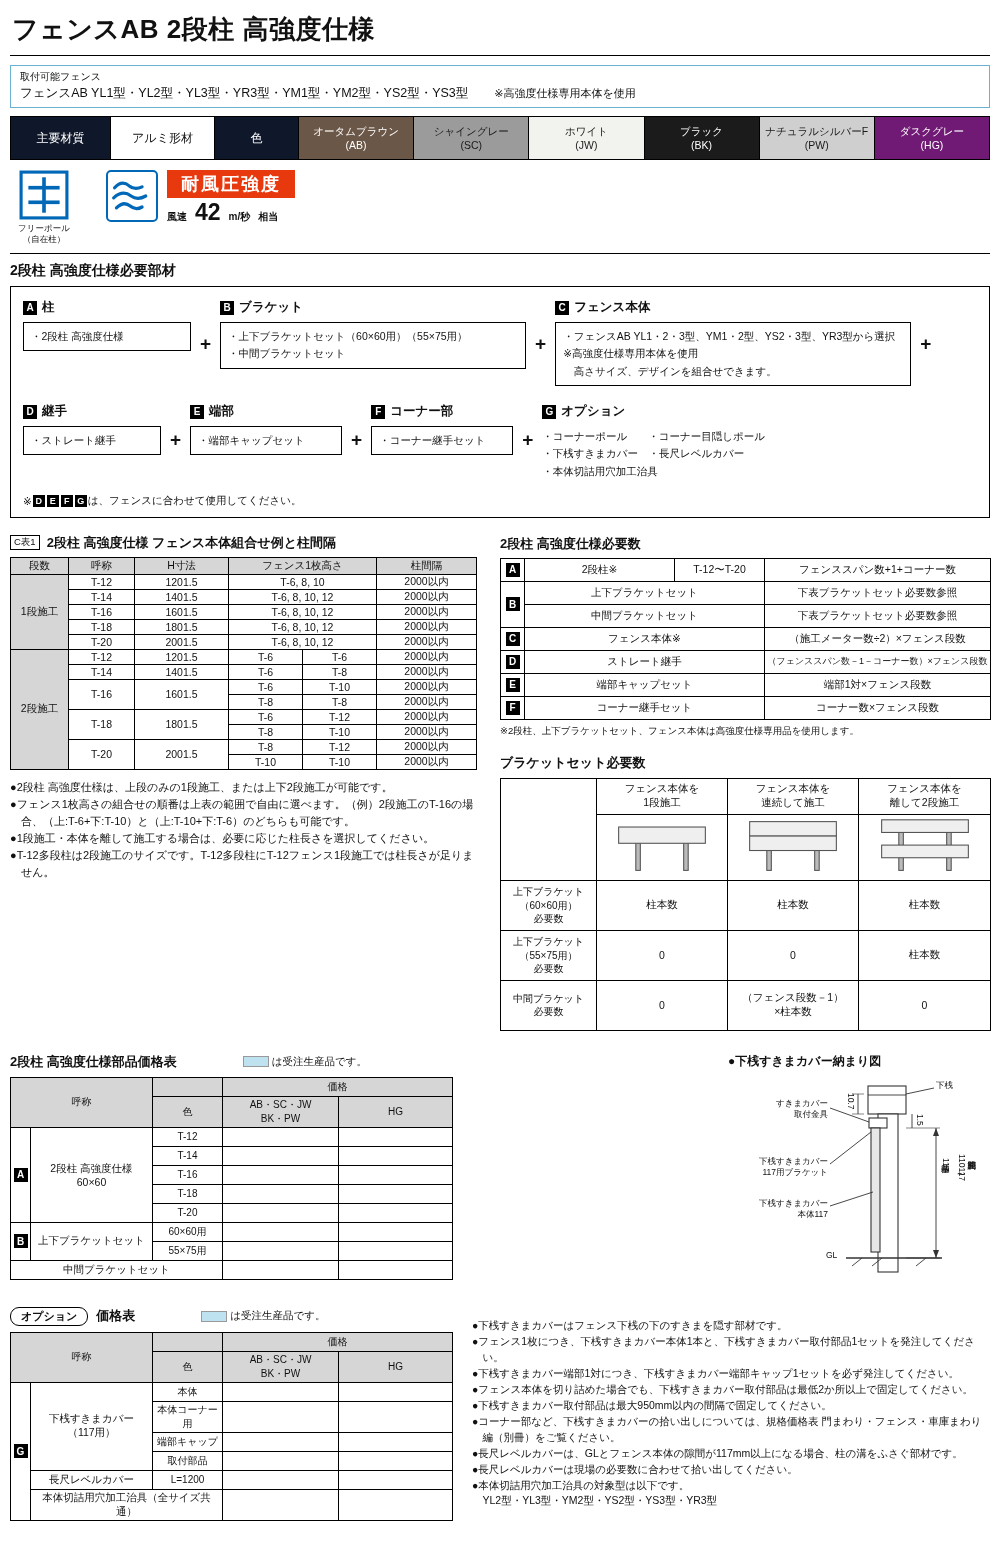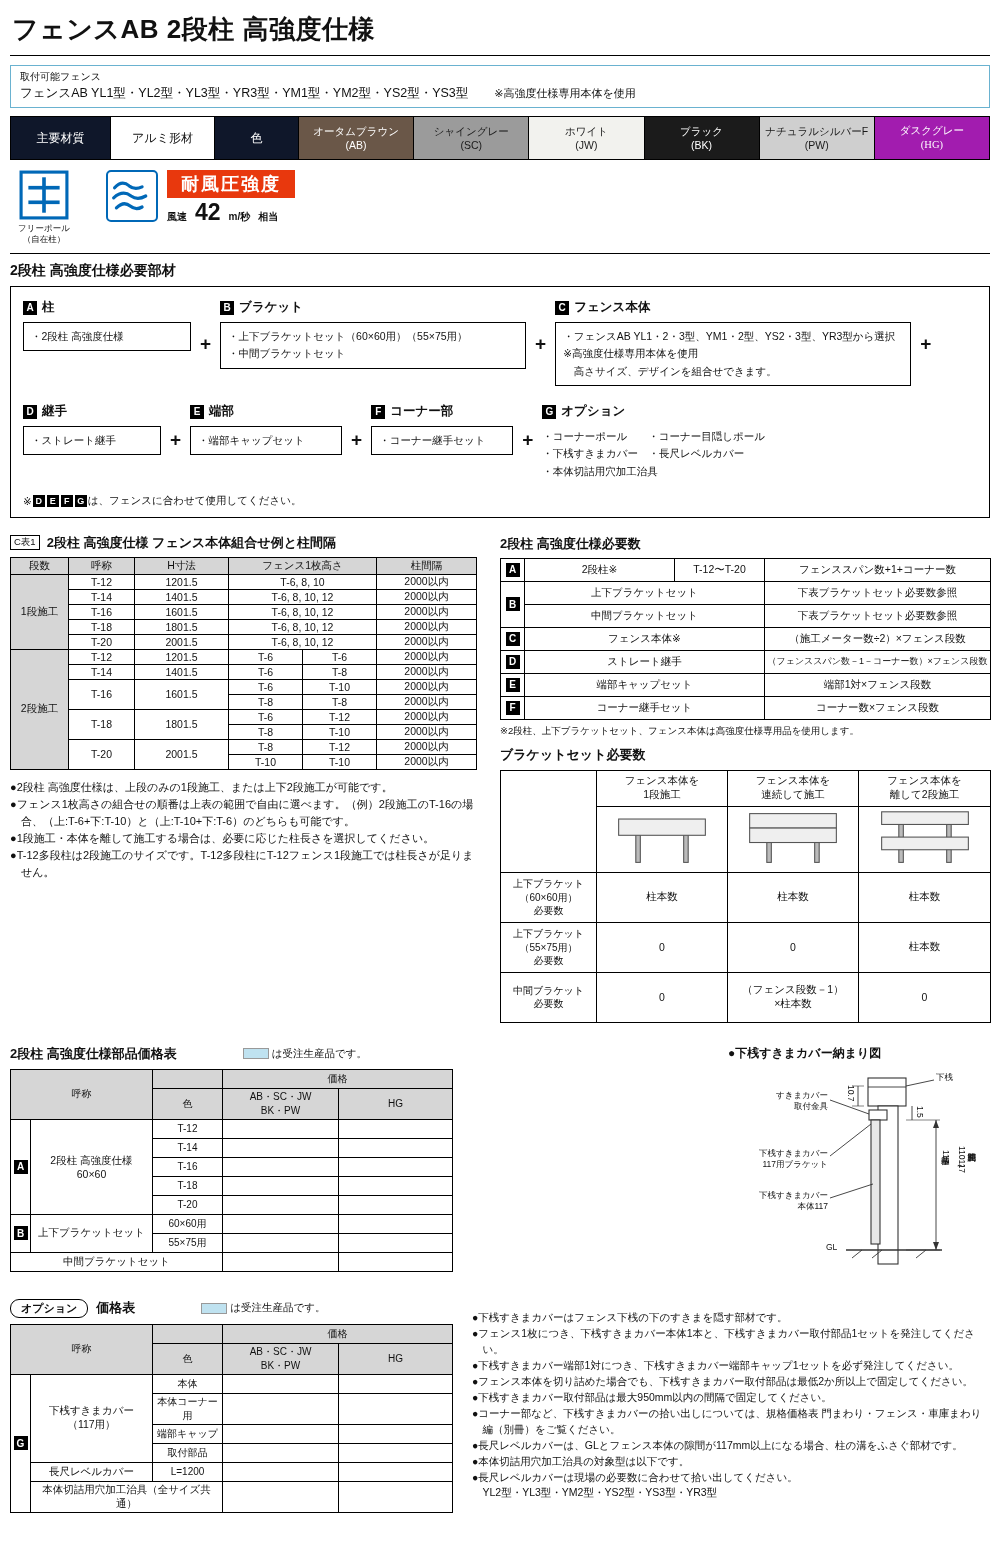--- a/index.html
+++ b/index.html
@@ -78,21 +78,21 @@
   .combo td { height:15px; padding:0 2px; }
   .combo .gcell { background:#d6d6d6; }
   .notes { margin-top:9px; }
   .note-line { font-size:11px; line-height:1.55; padding-left:1em; text-indent:-1em; }
   .notes.small .note-line { font-size:10.5px; line-height:1.52; }
 
   .required { width:490px; }
   .required td { height:23px; }
   .required .small { font-size:9px; }
   .req-footnote { font-size:9.5px; margin-top:5px; }
-  .bracket-heading { display:block; margin:8px 0 6px; }
+  .bracket-heading { display:block; margin:16px 0 6px; }
   .bracket { width:490px; }
   .bracket td,.bracket th { background:#fff; }
   .bracket .bth { height:36px; }
   .bracket .icon-cell { height:66px; }
   .fence-icon { width:110px; height:56px; }
   .bracket .blabel { font-size:10px; line-height:1.35; height:50px; }
   .bracket .bval { height:50px; }
   .diag { background:linear-gradient(to bottom right,#fff calc(50% - .6px),#000 calc(50% - .6px),#000 calc(50% + .6px),#fff calc(50% + .6px)); }
 
   .split { display:flex; margin-top:22px;justify-content:flex-end; }
@@ -155,21 +155,21 @@
           <div class="ccode">(JW)</div>
         </div>
         <div class="color-cell" style="background: rgb(27, 27, 27); color: rgb(255, 255, 255);">
           <div class="cname">ブラック</div>
           <div class="ccode">(BK)</div>
         </div>
         <div class="color-cell" style="background: rgb(207, 207, 207); color: rgb(26, 26, 26);">
           <div class="cname">ナチュラルシルバーF</div>
           <div class="ccode">(PW)</div>
         </div>
-        <div class="color-cell" style="background: #a21caf; color: rgb(255, 255, 255); font-family: Liberation Serif, serif;">
+        <div class="color-cell" style="background: #701a75; color: rgb(255, 255, 255);">
           <div class="cname">ダスクグレー</div>
           <div class="ccode">(HG)</div>
         </div>
       </div>
   </div>
 
   <div class="badges">
     <div class="badge-freepole">
       <div class="fp-icon">
         <svg class="fp-svg" viewBox="0 0 48 48">
@@ -721,20 +721,20 @@
     </div>
     <div class="notes-col">
       <div class="notes small">
           <div class="note-line">●下桟すきまカバーはフェンス下桟の下のすきまを隠す部材です。</div>
           <div class="note-line">●フェンス1枚につき、下桟すきまカバー本体1本と、下桟すきまカバー取付部品1セットを発注してください。</div>
           <div class="note-line">●下桟すきまカバー端部1対につき、下桟すきまカバー端部キャップ1セットを必ず発注してください。</div>
           <div class="note-line">●フェンス本体を切り詰めた場合でも、下桟すきまカバー取付部品は最低2か所以上で固定してください。</div>
           <div class="note-line">●下桟すきまカバー取付部品は最大950mm以内の間隔で固定してください。</div>
           <div class="note-line">●コーナー部など、下桟すきまカバーの拾い出しについては、規格価格表 門まわり・フェンス・車庫まわり編（別冊）をご覧ください。</div>
           <div class="note-line">●長尺レベルカバーは、GLとフェンス本体の隙間が117mm以上になる場合、柱の溝をふさぐ部材です。</div>
+          <div class="note-line">●長尺レベルカバーは現場の必要数に合わせて拾い出してください。</div>
           <div class="note-line">●本体切詰用穴加工治具の対象型は以下です。</div>
-          <div class="note-line">●長尺レベルカバーは現場の必要数に合わせて拾い出してください。</div>
           <div class="note-line">　YL2型・YL3型・YM2型・YS2型・YS3型・YR3型</div>
         </div>
     </div>
   </div>
 
 </div>
 
 </body></html>

